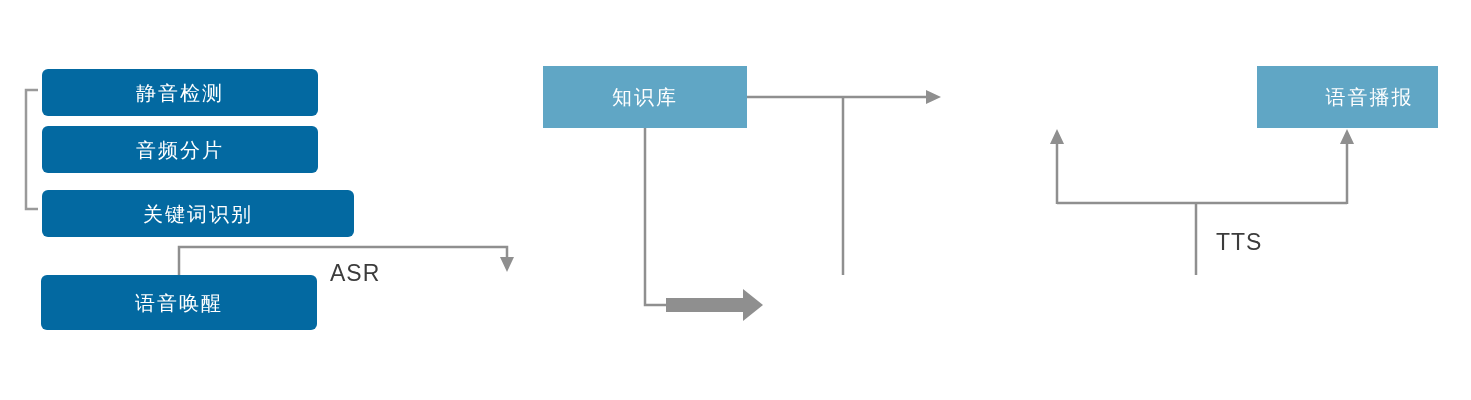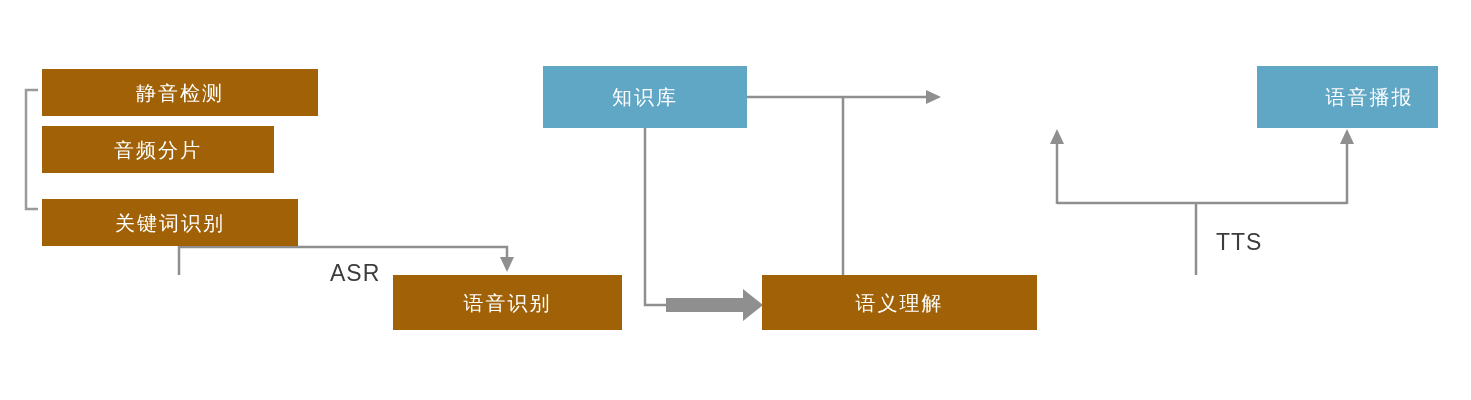--- a/index.html
+++ b/index.html
@@ -28,21 +28,21 @@
     align-items: center;
     justify-content: center;
     text-align: center;
     color: #ffffff;
     font-size: 20px;
     letter-spacing: 2px;
     line-height: 26px;
     white-space: pre-line;
     box-sizing: border-box;
   }
-  .node.dark  { background: #a16207; }
+  .node.dark  { background: #0369a1; border-radius: 6px; }
   .node.light { background: #60a6c5; }
   .edge-label {
     position: absolute;
     color: #3c3c3c;
     font-size: 23px;
     line-height: 32px;
     letter-spacing: 1px;
   }
 </style>
 </head>
@@ -69,30 +69,29 @@
     <path d="M1196,275 V203" fill="none" stroke="#8f8f8f" stroke-width="2.5"></path>
     <path d="M1057,203 H1347" fill="none" stroke="#8f8f8f" stroke-width="2.5"></path>
     <path d="M1057,204 V142" fill="none" stroke="#8f8f8f" stroke-width="2.5"></path>
     <polygon points="1050,144 1064,144 1057,129" fill="#8f8f8f"></polygon>
     <path d="M1347,204 V142" fill="none" stroke="#8f8f8f" stroke-width="2.5"></path>
     <polygon points="1340,144 1354,144 1347,129" fill="#8f8f8f"></polygon>
   </svg>
 
   <div class="node dark" style="left:42px; top:69px; width:276px; height:47px;">静音检测</div>
 
-  <div class="node dark" style="left:42px; top:126px; width:232px; height:47px;">音频分片</div>
+  <div class="node dark" style="left:42px; top:126px; width:276px; height:47px;">音频分片</div>
 
-  <div class="node dark" style="left:42px; top:199px; width:256px; height:47px;">关键词识别</div>
+  <div class="node dark" style="left:42px; top:190px; width:312px; height:47px;">关键词识别</div>
 
+  <div class="node dark" style="left:41px; top:275px; width:276px; height:55px;">语音唤醒</div>
 
-  <div class="node dark" style="left:393px; top:275px; width:229px; height:55px;">语音识别</div>
 
   <div class="node light" style="left:543px; top:66px; width:204px; height:62px;">知识库</div>
 
-  <div class="node dark" style="left:762px; top:275px; width:275px; height:55px;">语义理解</div>
 
 
 
   <div class="node light" style="left:1257px; top:66px; width:181px; height:62px;padding-left:44px;">语音播报</div>
 
   <div class="edge-label" style="left:330px; top:257px;">ASR</div>
 
   <div class="edge-label" style="left:1216px; top:226px;">TTS</div>
 
 </div>

